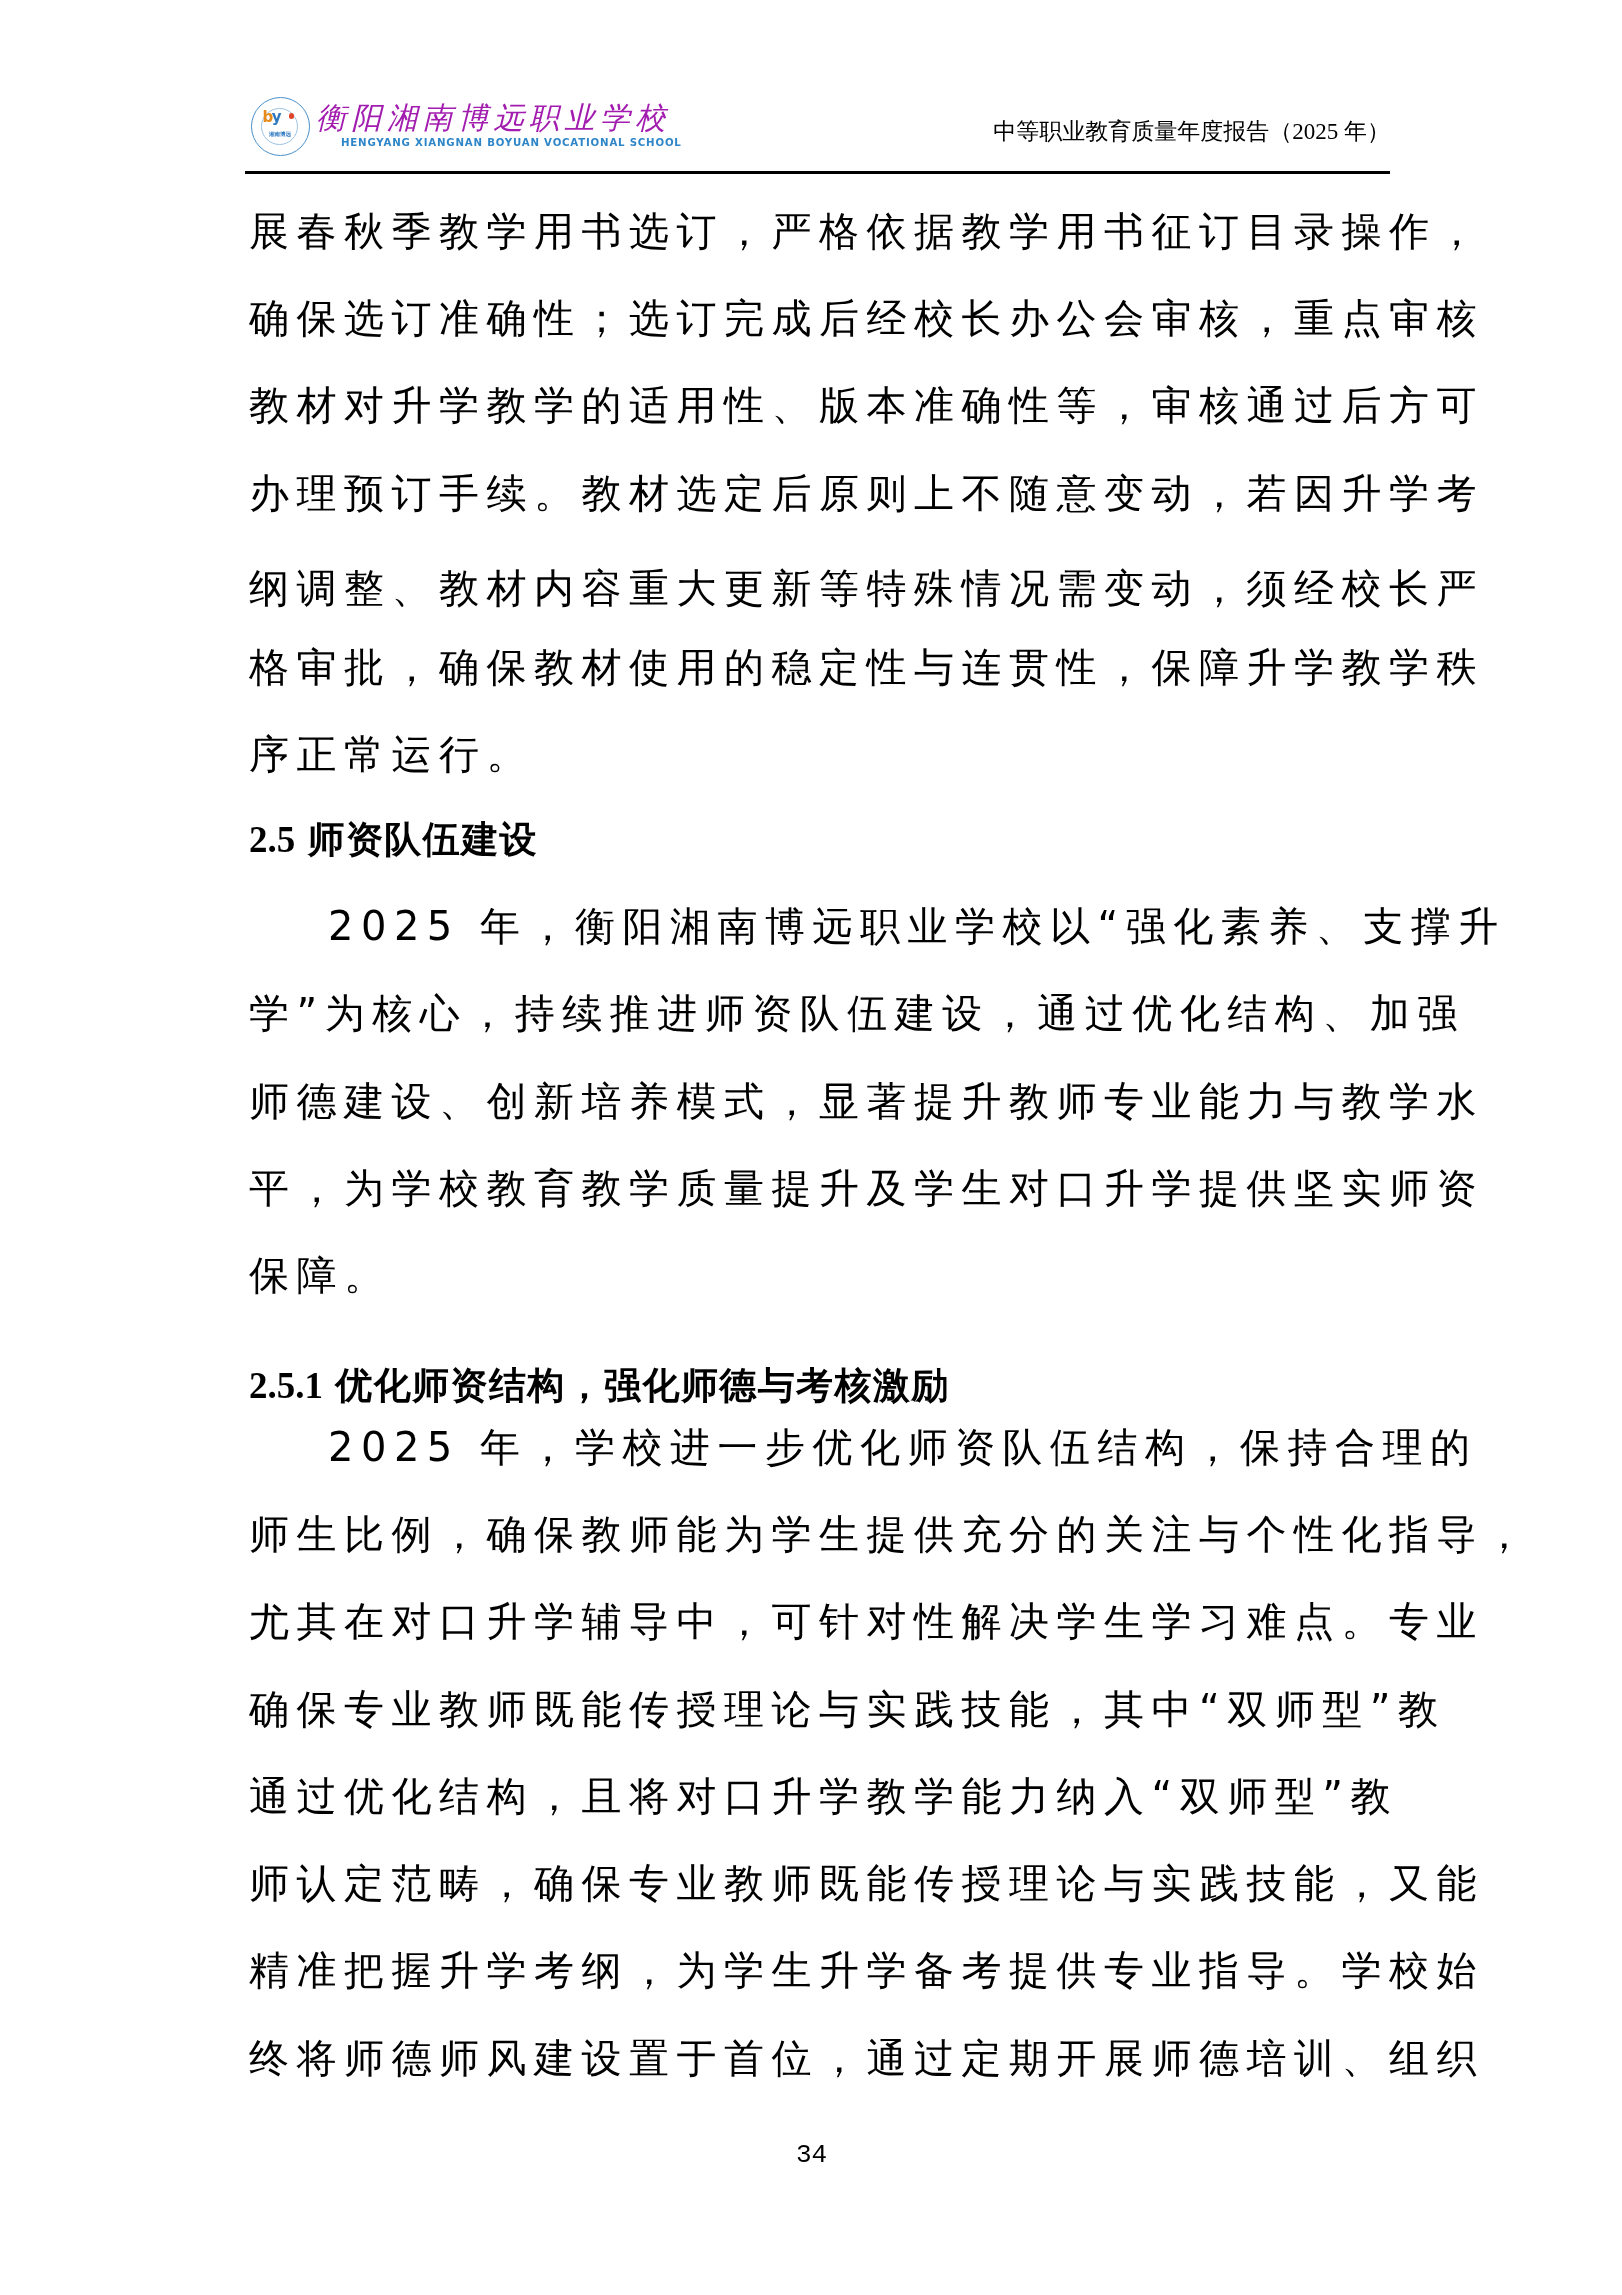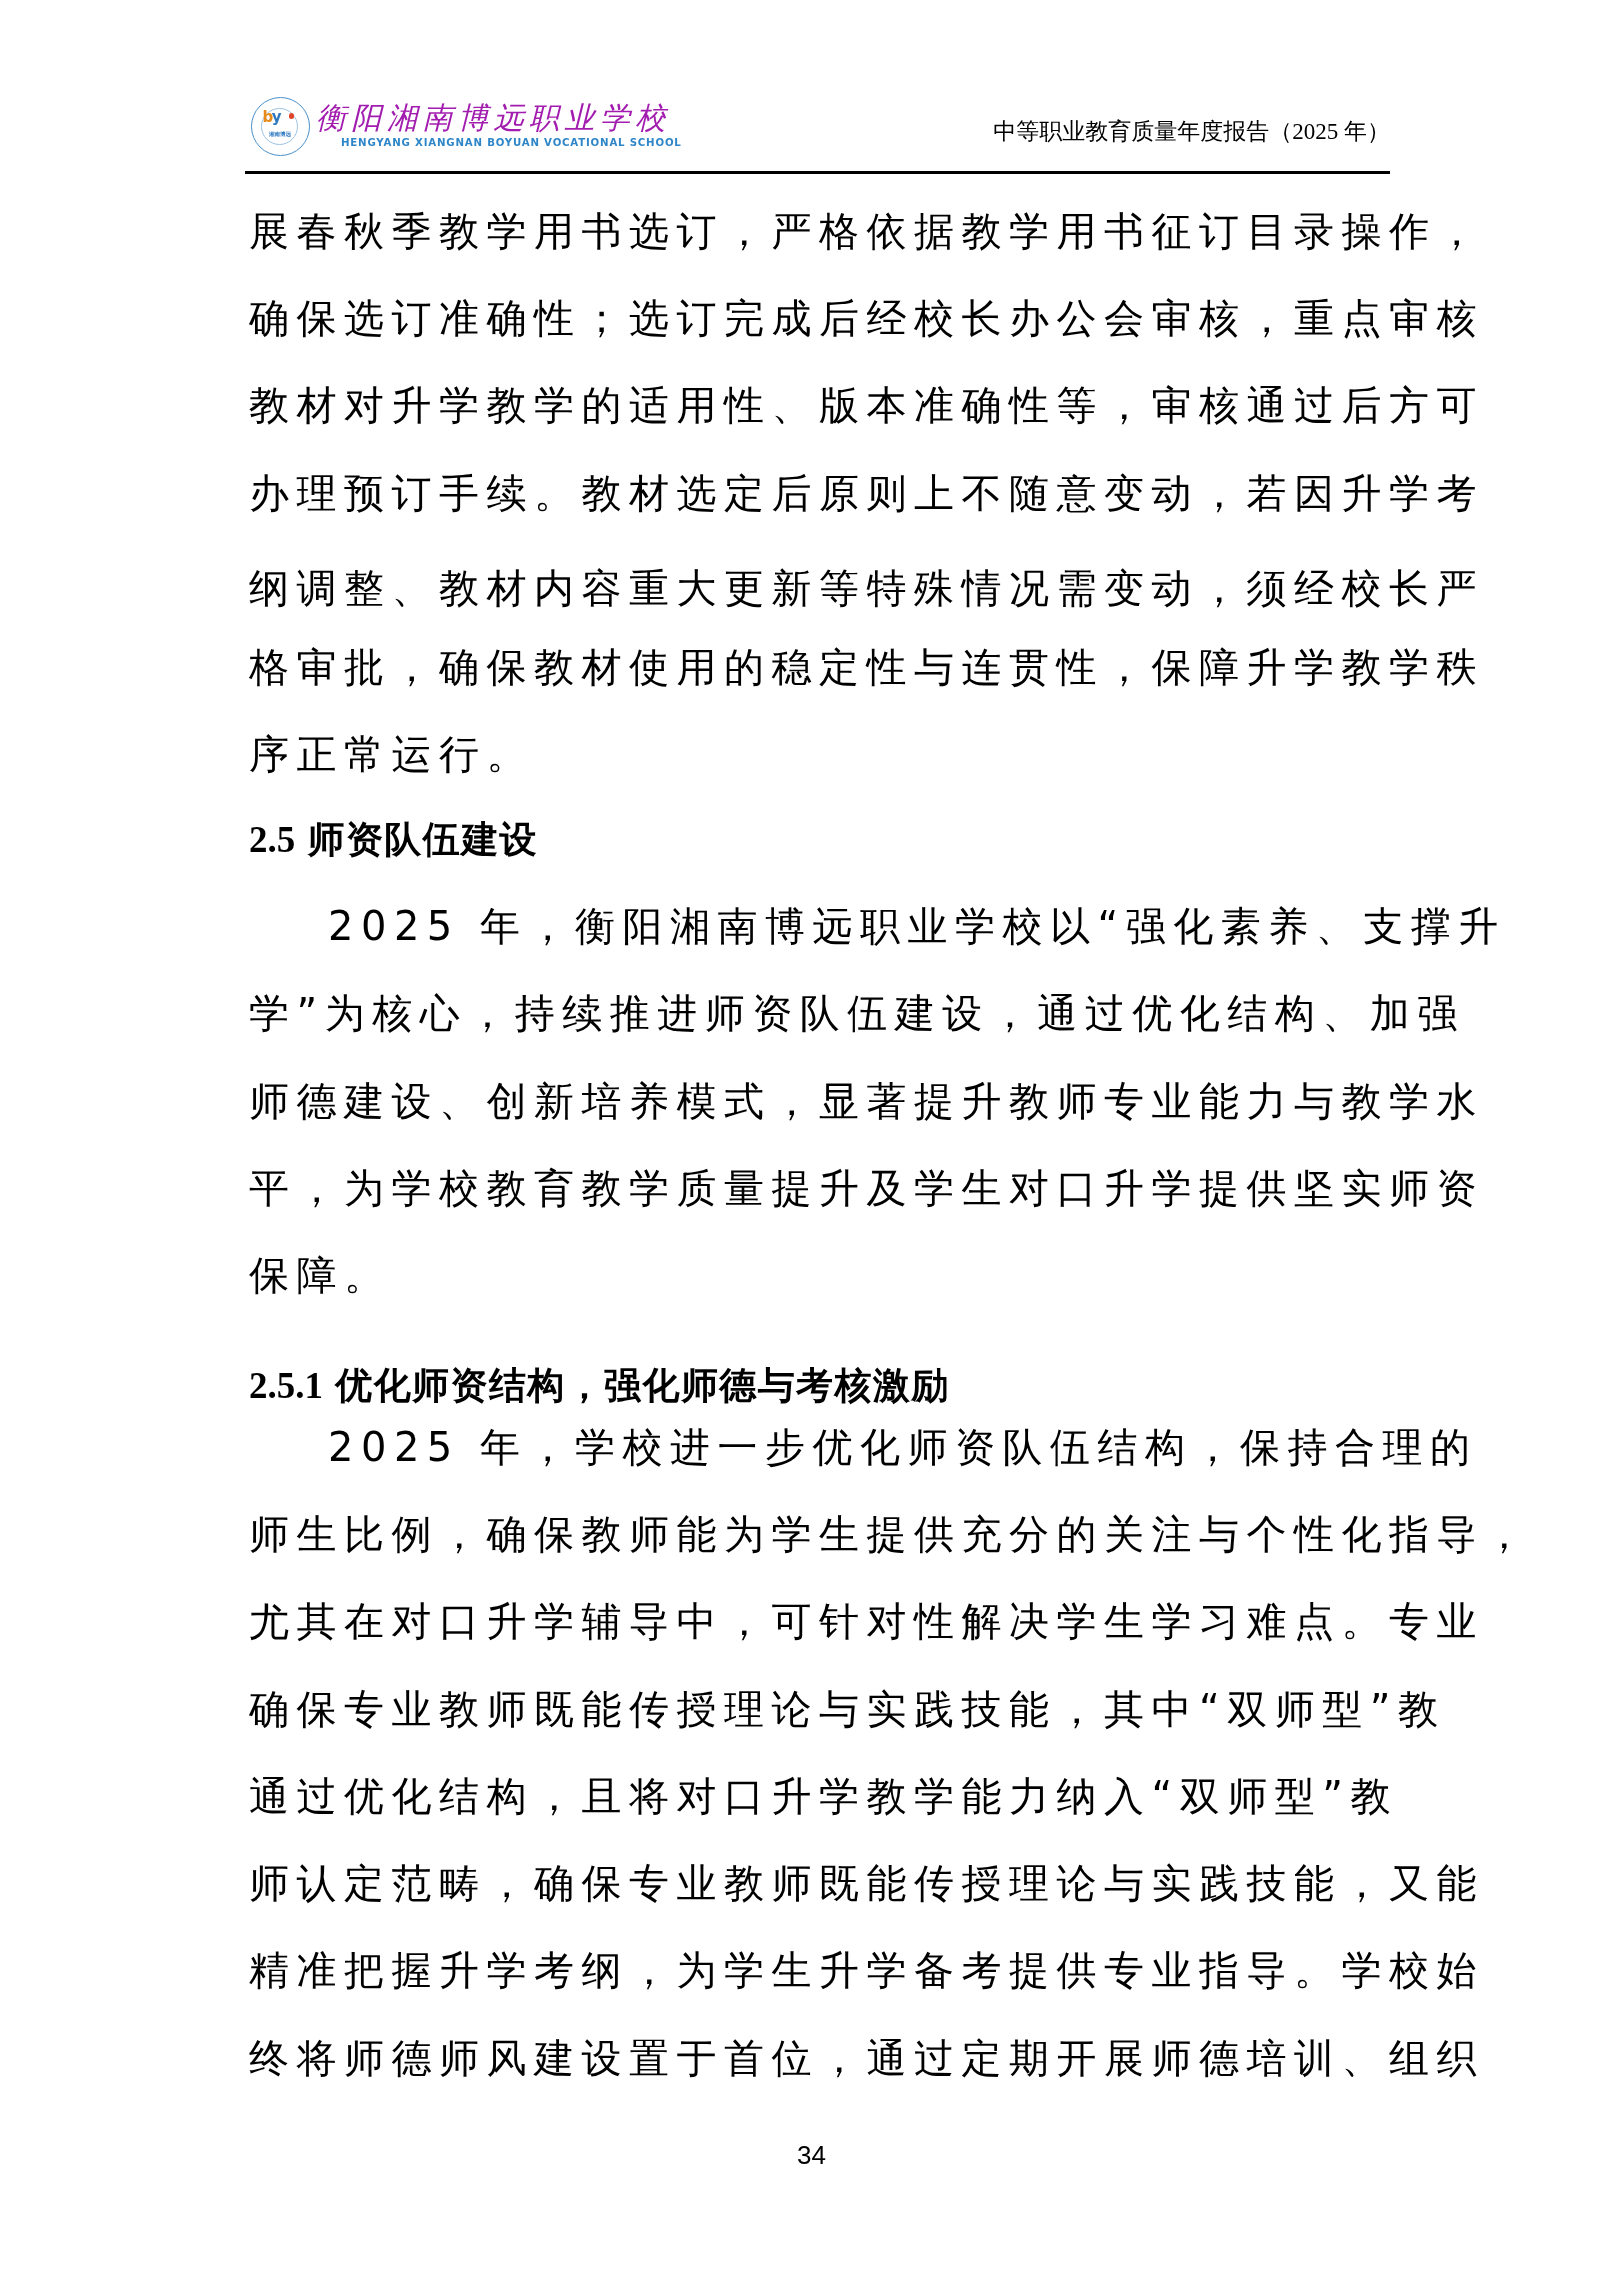--- a/index.html
+++ b/index.html
@@ -30,21 +30,21 @@
   .content { position: absolute; left: 249px; top: 204px; width: 1135px; }
   .line { position: absolute; left: 0; font-size: 40px; letter-spacing: 7.5px; white-space: nowrap;
           height: 55px; line-height: 55px; font-family: "DejaVu Sans", sans-serif; font-weight: normal; }
   .line.indent { left: 79px; }
   .heading { position: absolute; left: 0; font-size: 37px; font-weight: bold; white-space: nowrap;
              height: 55px; line-height: 55px; font-family: "DejaVu Sans", sans-serif; letter-spacing: 1.4px; }
   .num { font-family: "Liberation Serif", serif; font-weight: bold; letter-spacing: 0; }
   .heading .num { margin-right: 12.3px; }
 
   .page-number { position: absolute; left: 0; width: 1623px; top: 2140px; text-align: center;
-                 font-family: Liberation Sans, sans-serif; font-size: 26px; }
+                 font-family: Liberation Mono, monospace; font-size: 26px; }
 </style>
 </head>
 <body>
 
 <div class="header">
   <div class="logo">
     <div class="emblem">
       <div class="emblem-inner"></div>
       <div class="emblem-mark">b<span>y</span></div>
       <div class="emblem-dot"></div>

